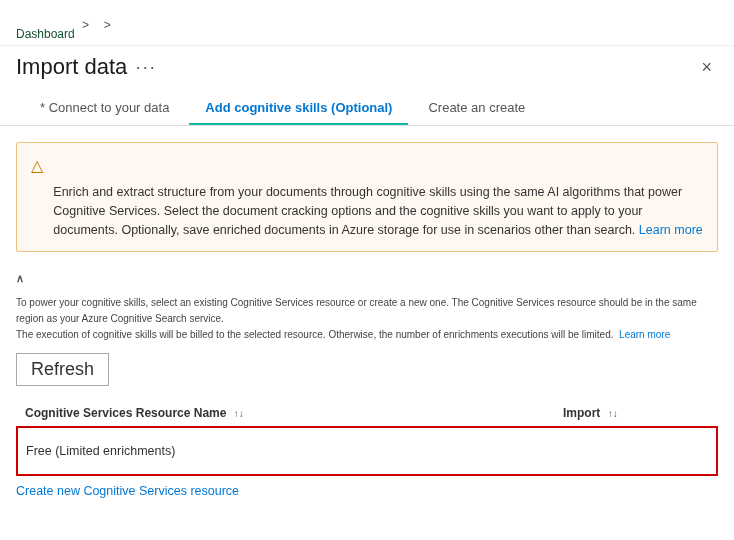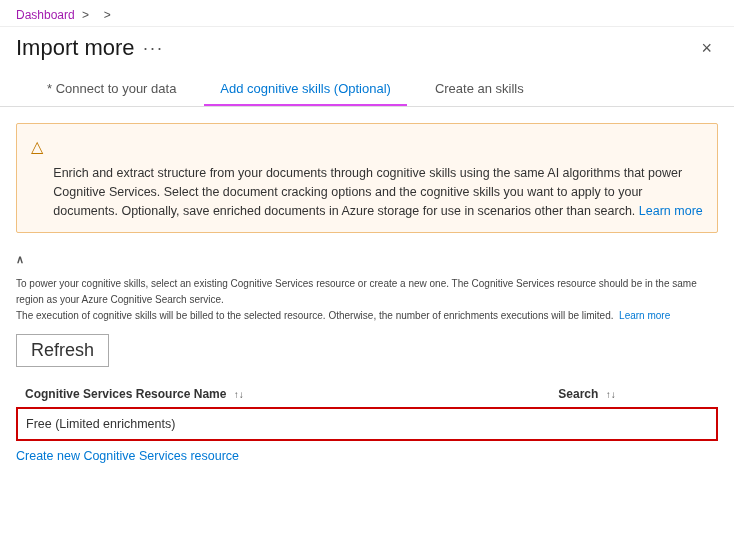--- a/index.html
+++ b/index.html
@@ -24,22 +24,23 @@
       display: flex;
       align-items: center;
       font-size: 12px;
       color: #0078d4;
     }
     .breadcrumb span {
       color: #555;
       margin: 0 4px;
     }
     .breadcrumb a {
-      color: #a21caf;
-      text-decoration: none;
+      color: #14532d;
+      text-decoration: none;
+      margin-top: 19px;
     }
 
     
     .page-header {
       display: flex;
       align-items: center;
       padding: 8px 16px 0 16px;
     }
     .page-title {
       font-size: 22px;
@@ -60,36 +61,36 @@
       color: #555;
       background: none;
       border: none;
       padding: 2px 6px;
     }
 
     
     .wizard-tabs {
       display: flex;
       align-items: center;
-      padding: 12px 16px 0 31px;
+      padding: 12px 16px 0 24px;
       border-bottom: 1px solid #ddd;
-      gap: 12px;
+      gap: 4px;
     }
     .wizard-tab {
       padding: 8px 16px;
       font-size: 13px;
       color: #555;
       cursor: pointer;
       border-bottom: 2px solid transparent;
       white-space: nowrap;
     }
     .wizard-tab.active {
       color: #0078d4;
-      border-bottom: 2px solid #d946ef;
-      font-weight: 400;
+      border-bottom: 2px solid #14b8a6;
+      font-weight: 700;
     }
 
     
     .content {
       padding: 16px;
     }
 
     
     .info-banner {
       background: #fff8f0;
@@ -170,21 +171,21 @@
       padding: 6px 8px;
       border-bottom: 1px solid #ddd;
     }
     .sort-icon {
       display: inline-block;
       font-size: 10px;
       color: #555;
       margin-left: 4px;
     }
     .resource-table td {
-      padding: 8px 8px;
+      padding: 16px 8px;
       font-size: 12.5px;
       color: #333;
     }
 
     .create-link {
       display: inline-block;
       margin-top: 8px;
       color: #0078d4;
       font-size: 12.5px;
       text-decoration: none;
@@ -209,29 +210,29 @@
 <div class="top-bar">
   <div class="breadcrumb">
     <a href="#">Dashboard</a>
     <span>&nbsp;&gt;&nbsp;</span>
     <a href="#"></a>
     <span>&nbsp;&gt;&nbsp;</span>
   </div>
 </div>
 
 <div class="page-header">
-  <span class="page-title">Import more</span>
+  <span class="page-title">Import data</span>
   <span class="more-icon">···</span>
   <button class="close-btn">×</button>
 </div>
 
 <div class="wizard-tabs">
   <div class="wizard-tab">* Connect to your data</div>
   <div class="wizard-tab active">Add cognitive skills (Optional)</div>
-  <div class="wizard-tab">Create an skills</div>
+  <div class="wizard-tab">Create an create</div>
 </div>
 
 <div class="content">
 
   <div class="info-banner">
     <span class="warning-icon">△</span>
     <div class="banner-text">
       <span>Enrich and extract structure from your documents through cognitive skills using the same AI algorithms that power Cognitive Services. Select the document cracking options and the cognitive skills you want to apply to your documents. Optionally, save enriched documents in Azure storage for use in scenarios other than search.</span>
       <a href="#">Learn more</a>
     </div>
@@ -251,21 +252,21 @@
     <button class="btn-refresh">Refresh</button>
 
     <table class="resource-table">
       <thead>
         <tr>
           <th>
             <span>Cognitive Services Resource Name</span>
             <span class="sort-icon">↑↓</span>
           </th>
           <th>
-            <span>Search</span>
+            <span>Import</span>
             <span class="sort-icon">↑↓</span>
           </th>
         </tr>
       </thead>
       <tbody>
         <tr class="red-border-row">
           <td>Free (Limited enrichments)</td>
           <td></td>
         </tr>
       </tbody>

